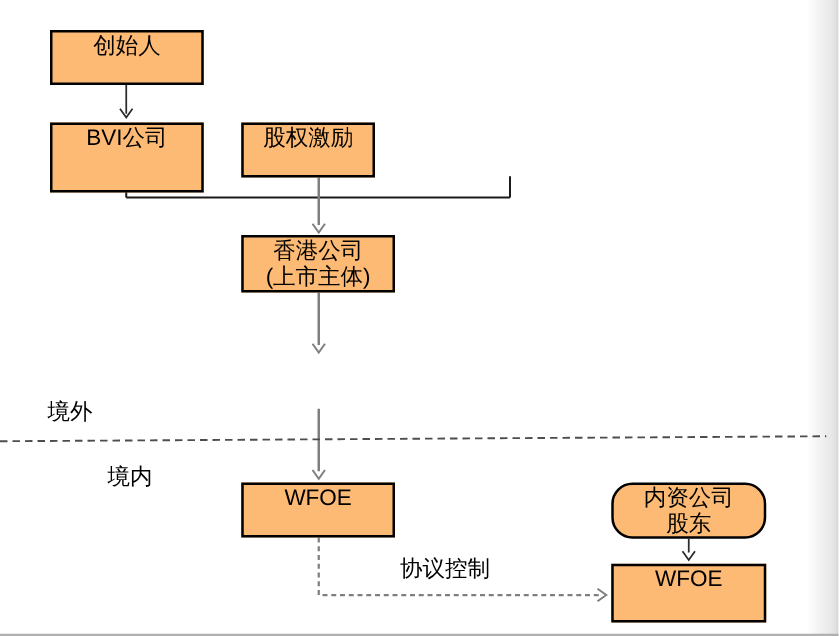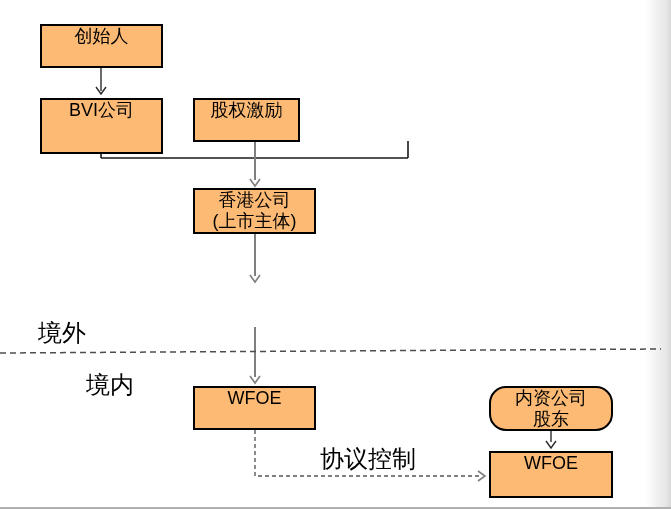--- a/index.html
+++ b/index.html
@@ -7,21 +7,21 @@
   #canvas{
     position:relative;width:671px;height:509px;background:#ffffff;overflow:hidden;
   }
   #connector-layer{position:absolute;left:0;top:0;width:671px;height:509px;}
   .node{
     position:absolute;box-sizing:border-box;border:2px solid #000000;background:#fdba74;
     display:flex;flex-direction:column;align-items:center;
     text-align:center;font-size:18px;color:#000000;line-height:1.15;
   }
   .free-label{
-    position:absolute;font-size:24px;color:#000000;white-space:nowrap;
+    position:absolute;font-size:18px;color:#000000;white-space:nowrap;
   }
   
   .n-founder {left:40px;  top:24px;  width:123px;height:44px;}
   .n-bvi     {left:40px;  top:98px;  width:123px;height:56px;}
   .n-esop    {left:193px; top:98px;  width:107px;height:44px;}
   .n-other   {left:347px; top:98px;  width:123px;height:43px;}
   .n-cayman  {left:193px; top:188px; width:123px;height:46px;}
   .n-hk      {left:193px; top:284px; width:123px;height:43px;}
   .n-wfoe1   {left:193px; top:386px; width:123px;height:44px;}
   .n-domestic{left:489px; top:386px; width:124px;height:45px;border-radius:17px;}

